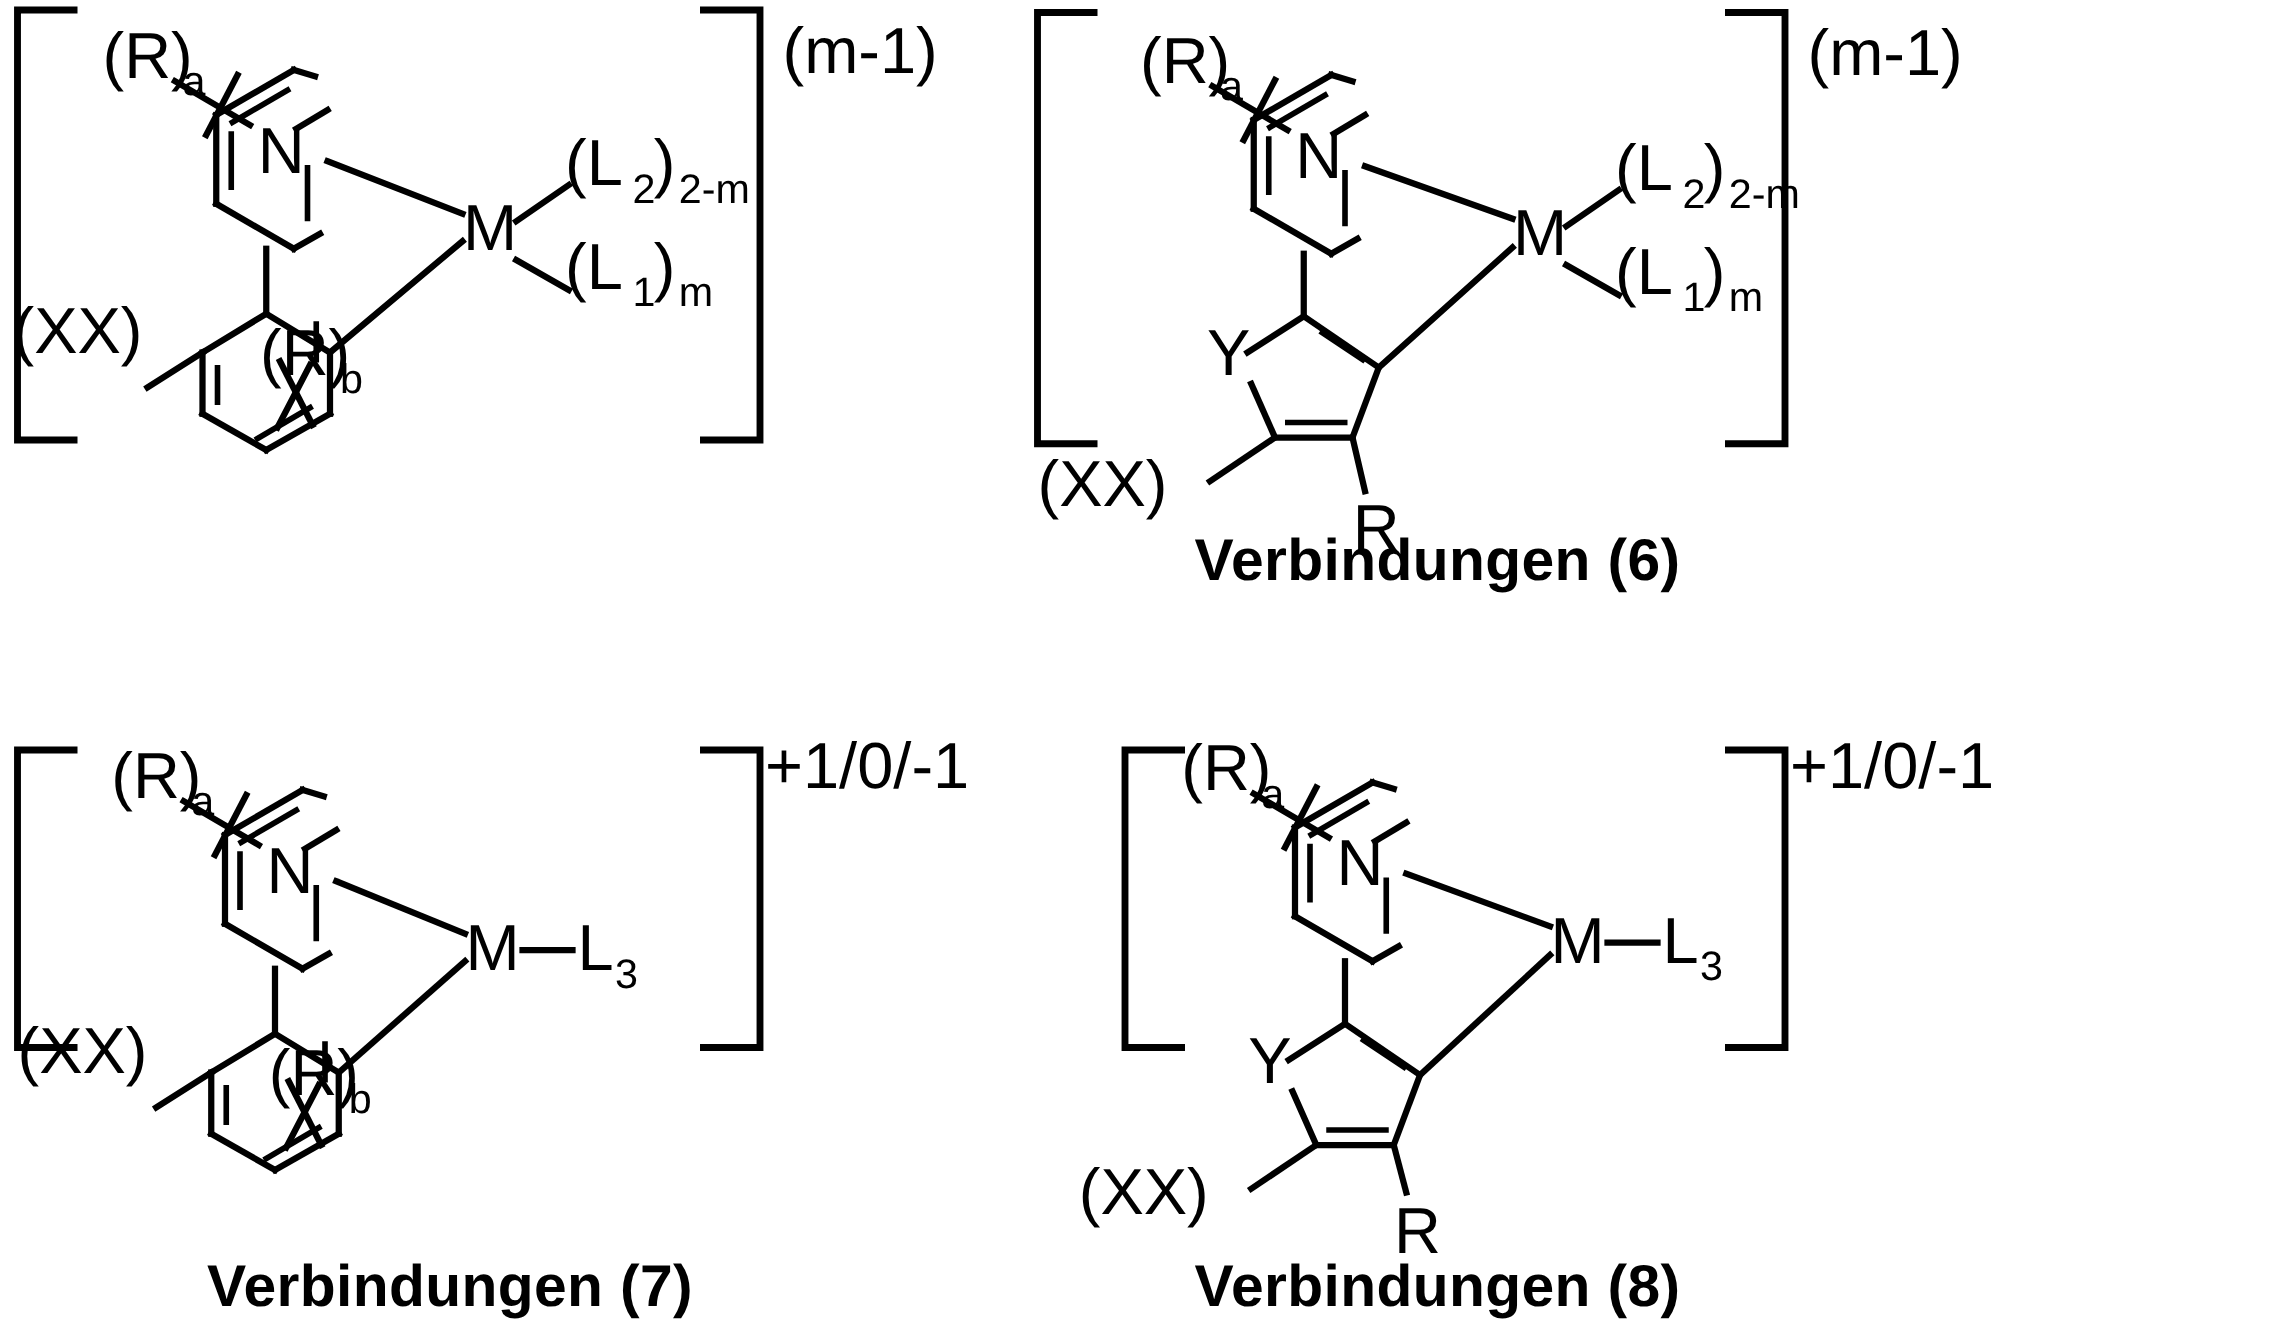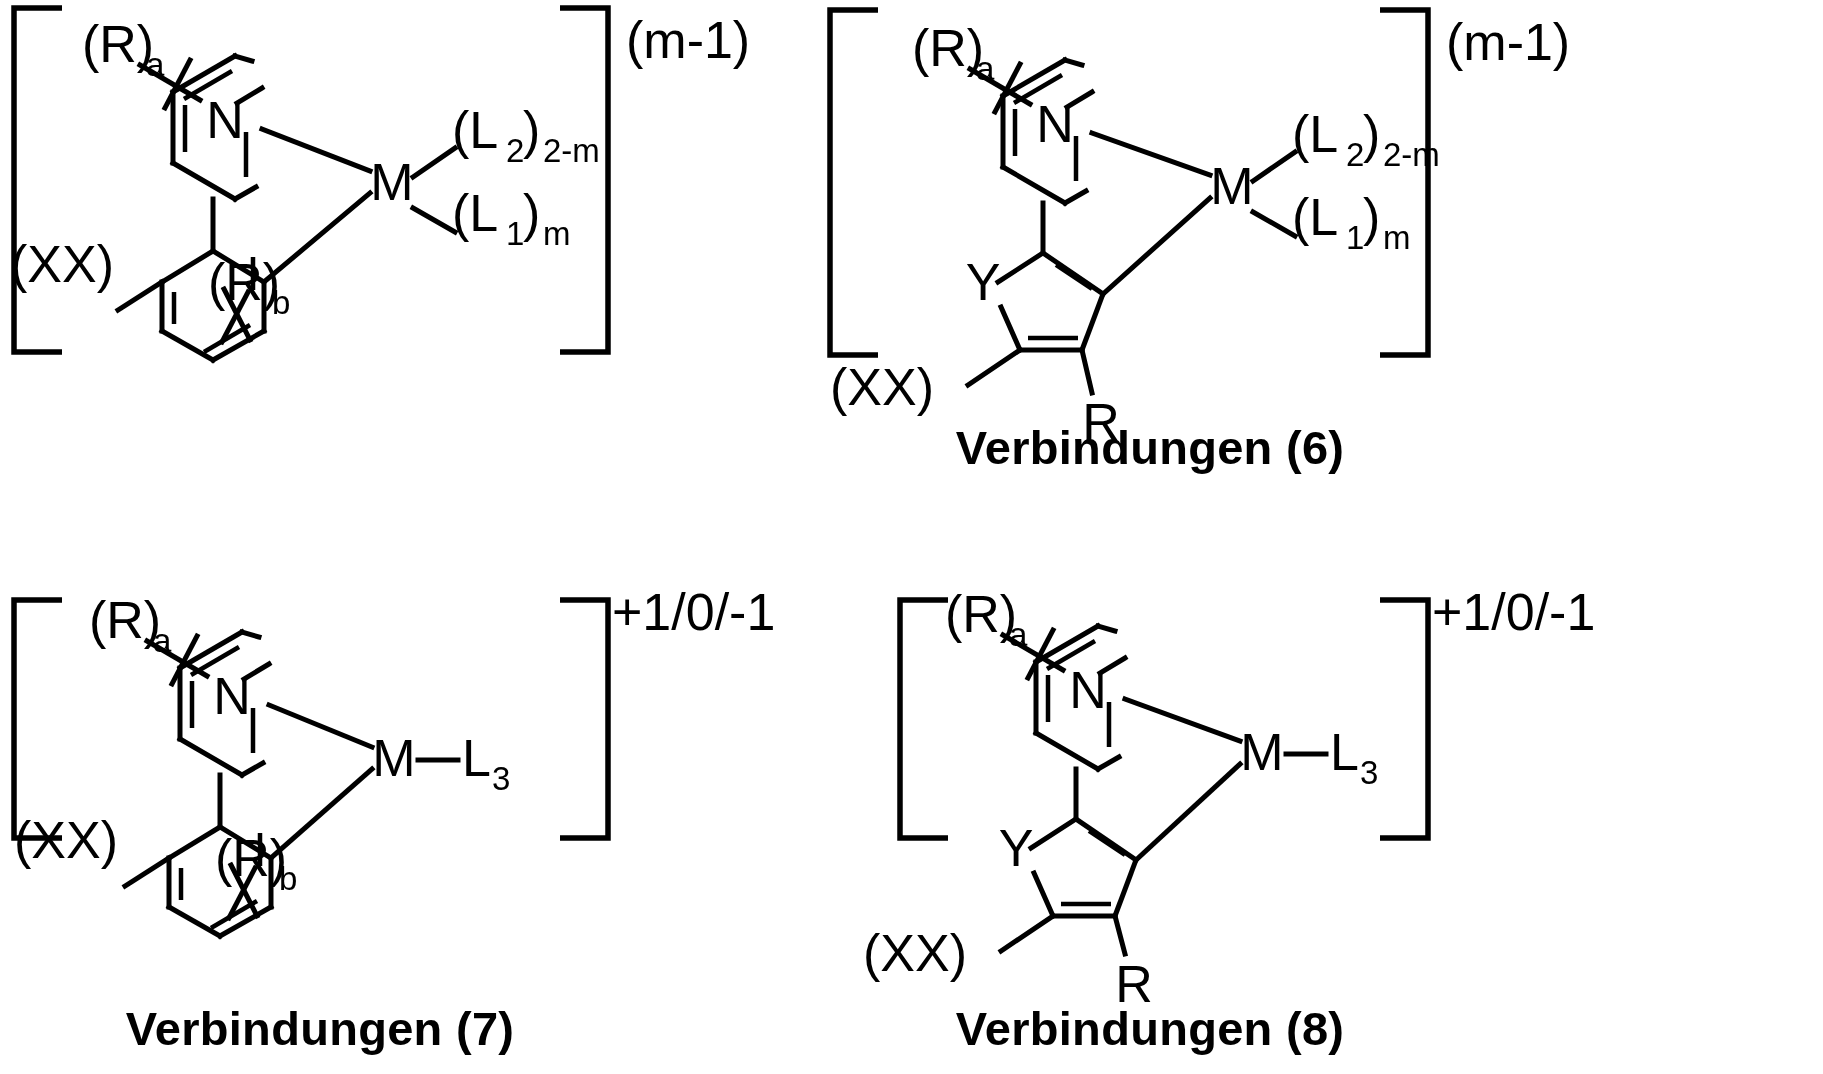--- a/index.html
+++ b/index.html
@@ -274,21 +274,21 @@
       <text class="grp" x="215" y="386" text-anchor="start">(R)</text>
       <text class="sub" x="279" y="400" text-anchor="start">b</text>
 
       <text class="grp" x="462" y="286" text-anchor="start">L</text>
       <text class="sub" x="492" y="300" text-anchor="start">3</text>
 
       <text class="charge" x="612" y="140" text-anchor="start">+1/0/-1</text>
     </svg>
   </div>
 
-  <div class="panel" style="left:0px; top:995px; width:800px; height:70px;">
+  <div class="panel" style="left:0px; top:995px; width:800px; height:70px;padding-left:40px;">
     <svg width="800" height="70" viewBox="0 0 800 70">
       <text class="caption" x="320" y="50" text-anchor="middle">Verbindungen (7)</text>
     </svg>
   </div>
 
   <div class="panel" style="left:820px; top:490px; width:1003px; height:500px;">
     <svg width="1003" height="500" viewBox="0 0 1003 500">
 
       <path class="bracket" d="M 128 110 L 80 110 L 80 348 L 128 348"></path>
 

